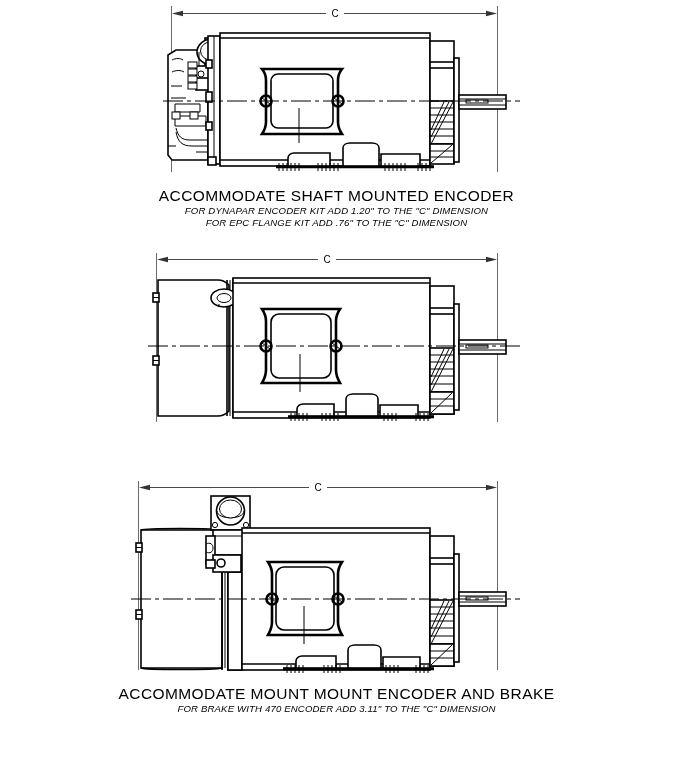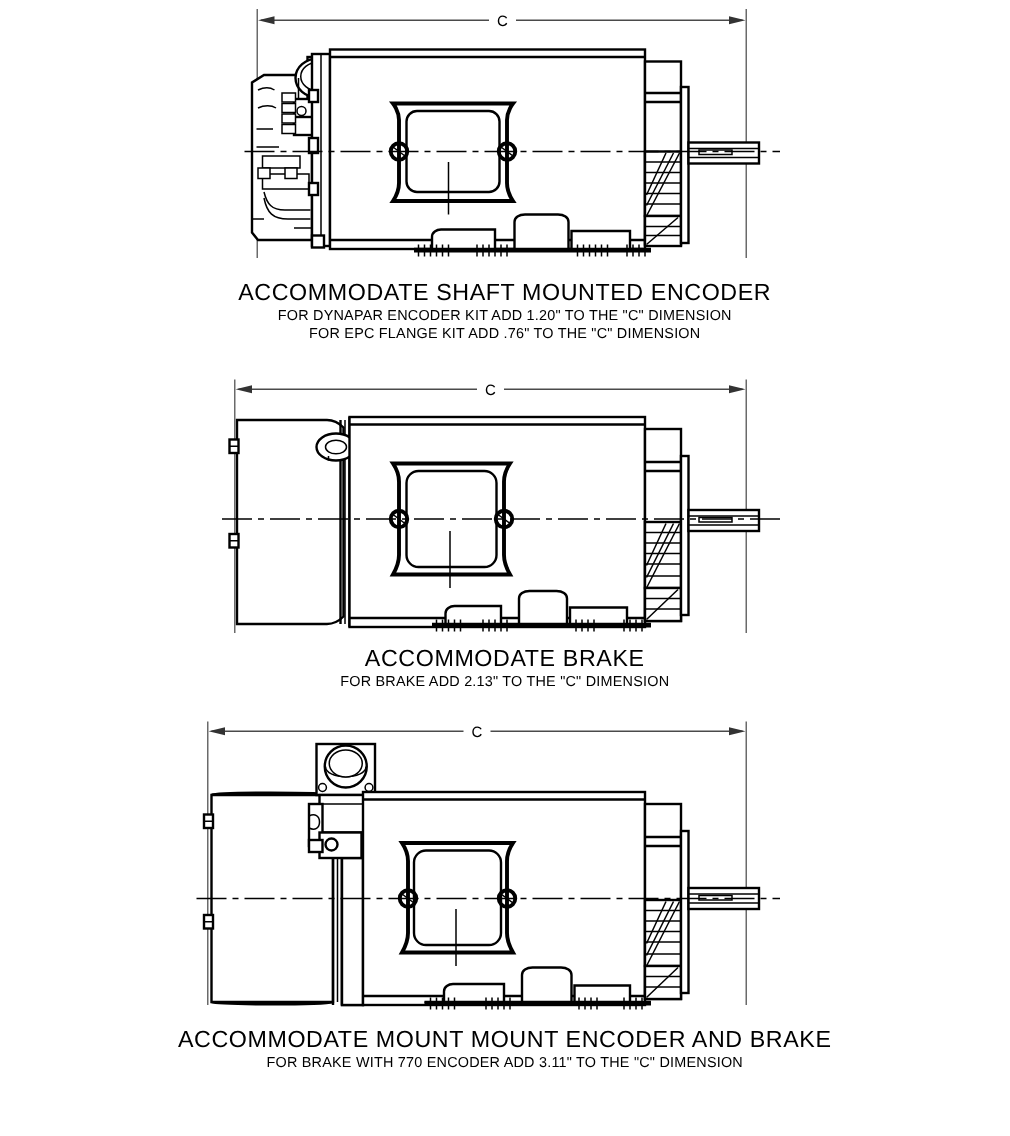--- a/index.html
+++ b/index.html
@@ -38,20 +38,21 @@
     font-size: 15.5px;
     letter-spacing: 0.4px;
     line-height: 19px;
     white-space: nowrap;
   }
   .cap-sub {
     font-size: 9.6px;
     letter-spacing: 0.15px;
     line-height: 12px;
     white-space: nowrap;
+    font-style: italic;
   }
   
   .ln { stroke: #000; fill: none; }
   .thin { stroke-width: 1; }
   .med { stroke-width: 1.6; }
   .thick { stroke-width: 2.6; }
   .dim { stroke: #4a4a4a; stroke-width: 1; fill: none; }
   .ext { stroke: #6a6a6a; stroke-width: 1; fill: none; }
   .ctr {
     stroke: #000;
@@ -332,24 +333,20 @@
             <line x1="420" y1="163" x2="420" y2="171"></line>
           <line x1="424" y1="163" x2="424" y2="171"></line>
             <line x1="428" y1="163" x2="428" y2="171"></line>
         </g>
       </g>
 
       <line class="ctr" x1="148" y1="96" x2="520" y2="96"></line>
     </svg>
   </div>
 
-  <div class="caption-block" style="top:430px;">
-    <div class="cap-title">ACCOMMODATE BRAKE</div>
-    <div class="cap-sub">FOR BRAKE ADD 2.13" TO THE "C" DIMENSION</div>
-  </div>
 
   <div class="fig" style="top:478px;">
     <svg width="673" height="200" viewBox="0 0 673 200">
 
       <g>
         <line class="ext" x1="138.5" y1="3" x2="138.5" y2="192"></line>
         <line class="ext" x1="497.5" y1="3" x2="497.5" y2="192"></line>
         <line class="dim" x1="141" y1="9.5" x2="309" y2="9.5"></line>
         <line class="dim" x1="327" y1="9.5" x2="495" y2="9.5"></line>
         <polygon points="139,9.5 150,6.8 150,12.2" fill="#333"></polygon>
@@ -474,16 +471,16 @@
             <line x1="428" y1="187" x2="428" y2="195"></line>
         </g>
       </g>
 
       <line class="ctr" x1="131" y1="121" x2="520" y2="121"></line>
     </svg>
   </div>
 
   <div class="caption-block" style="top:684px;">
     <div class="cap-title">ACCOMMODATE MOUNT MOUNT ENCODER AND BRAKE</div>
-    <div class="cap-sub">FOR BRAKE WITH 770 ENCODER ADD 3.11" TO THE "C" DIMENSION</div>
+    <div class="cap-sub">FOR BRAKE WITH 470 ENCODER ADD 3.11" TO THE "C" DIMENSION</div>
   </div>
 
 </div>
 
 </body></html>

